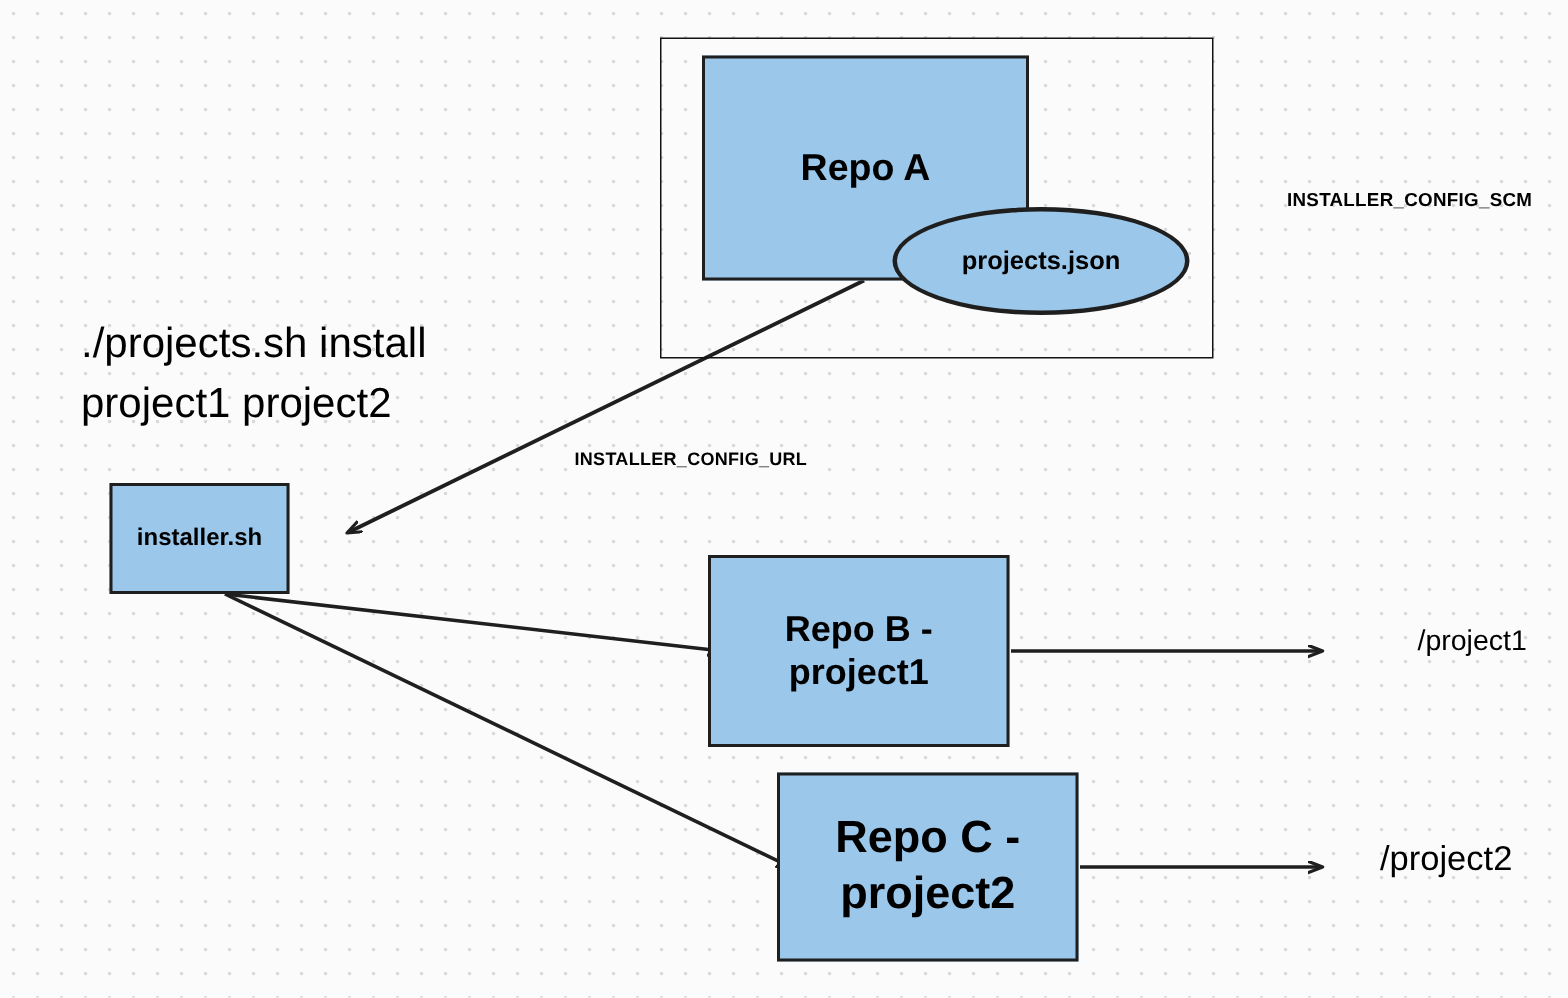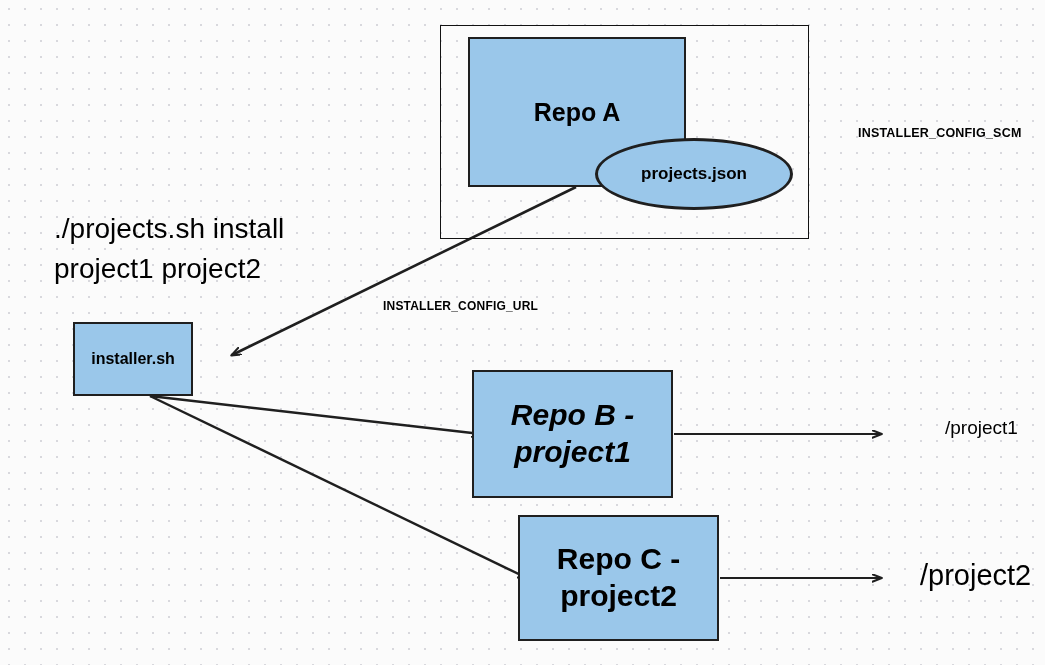--- a/index.html
+++ b/index.html
@@ -93,23 +93,22 @@
     width: 120px;
     height: 74px;
     font-size: 16px;
     z-index: 3;
   }
   #repo-b {
     left: 472px;
     top: 370px;
     width: 201px;
     height: 128px;
-    font-size: 30px;
-    z-index: 3;
-    font-style: italic;
+    font-size: 24px;
+    z-index: 3;
   }
   #repo-c {
     left: 518px;
     top: 515px;
     width: 201px;
     height: 126px;
     font-size: 30px;
     z-index: 3;
   }
   #label-scm {
@@ -141,21 +140,21 @@
   #out-project1 {
     left: 898px;
     top: 417px;
     font-size: 19px;
     z-index: 5;
     margin-left: 23px;
   }
   #out-project2 {
     left: 896px;
     top: 559px;
-    font-size: 29px;
+    font-size: 23px;
     z-index: 5;
   }
 </style>
 </head>
 <body>
 
 <div id="canvas">
 
   <div class="container-box" id="scm-container"></div>
 

